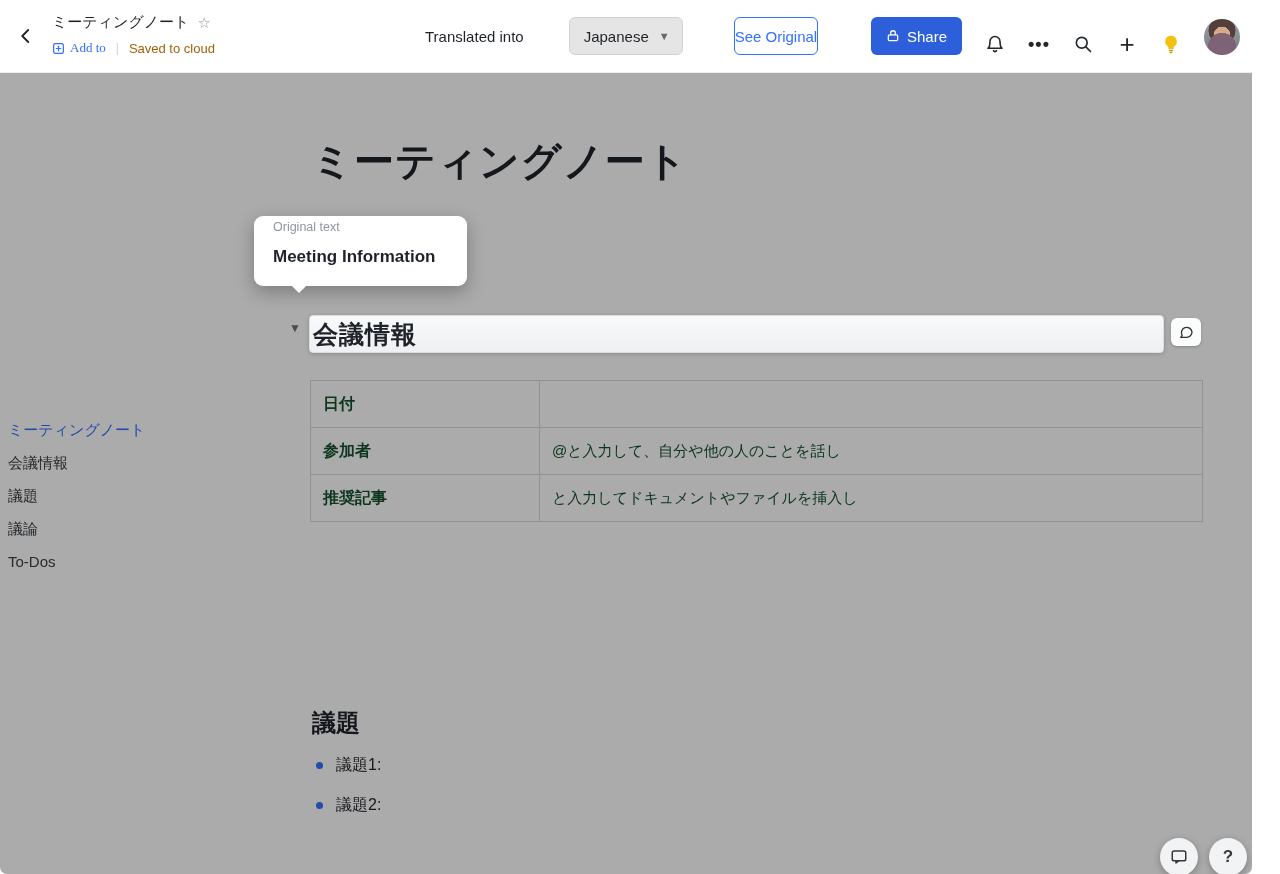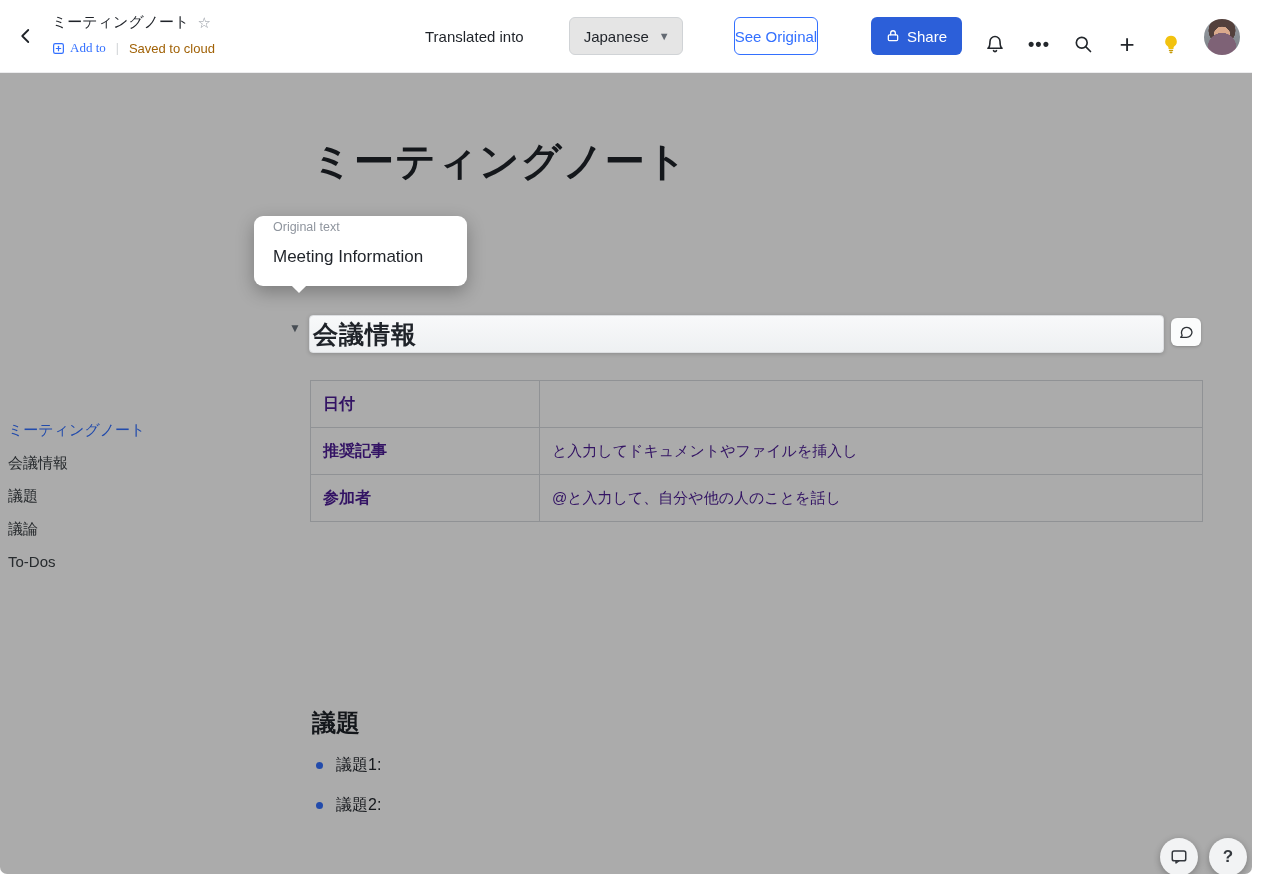--- a/index.html
+++ b/index.html
@@ -66,38 +66,38 @@
 
   .doc-title-main { position:absolute; left:312px; top:61px;
     font-size:40px; font-weight:700; color:#1f2329; letter-spacing:1px; }
 
   .toc { position:absolute; left:8px; top:340px; font-size:15px; line-height:33px; }
   .toc-item { color:#3b4045; cursor:pointer; white-space:nowrap; }
   .toc-item.active { color:#3370ff; }
 
   .info-table { position:absolute; left:310px; top:307px; width:893px; border-collapse:collapse; }
   .info-table td { border:1px solid #d7dade; height:47px; padding:0 12px;
-    font-size:15px; color:#4c1d95; vertical-align:middle; }
+    font-size:15px; color:#14532d; vertical-align:middle; }
   .info-table td.cell-label { width:229px; font-weight:700; font-size:16px; }
 
   .agenda-heading { position:absolute; left:312px; top:634px;
     font-size:24px; font-weight:700; color:#1f2329; }
   .agenda-list { position:absolute; left:312px; top:672px; list-style:none; }
   .agenda-item { display:flex; align-items:center; height:40px; font-size:16px; color:#1f2329; }
   .bullet-dot { width:7px; height:7px; border-radius:50%; background:#3370ff; margin:0 13px 0 4px; flex:none; }
 
   
   .tooltip-card {
     position:absolute; left:254px; top:143px; width:213px;
     background:#ffffff; border-radius:9px; z-index:20;
     box-shadow:0 6px 18px rgba(0,0,0,0.28);
     padding:4px 19px 19px;
   }
   .tooltip-label { font-size:12.5px; color:#8f959e; }
-  .tooltip-text { font-size:17px; color:#1f2329; margin-top:13px; white-space:nowrap; }
+  .tooltip-text { font-size:17px; color:#1f2329; margin-top:13px; white-space:nowrap;font-weight:bold; }
   .tooltip-arrow { position:absolute; left:40px; bottom:-5px; width:10px; height:10px;
     background:#ffffff; transform:rotate(45deg); }
 
   .collapse-caret { position:absolute; left:289px; top:249px; z-index:20;
     font-size:12px; color:#474d54; cursor:pointer; line-height:1; }
   .heading-highlight {
     position:absolute; left:309px; top:242px; width:855px; height:38px; z-index:20;
     background:linear-gradient(#f8f9fa,#eef0f2); border:1px solid #dcdee1; border-radius:4px;
     display:flex; align-items:center; padding-left:3px;
     box-shadow:0 1px 4px rgba(0,0,0,0.18);
@@ -207,26 +207,26 @@
       <div class="toc-item">To-Dos</div>
     </nav>
 
     <table class="info-table">
       <tbody>
         <tr>
           <td class="cell-label">日付</td>
           <td></td>
         </tr>
         <tr>
+          <td class="cell-label">参加者</td>
+          <td>@と入力して、自分や他の人のことを話し</td>
+        </tr>
+        <tr>
           <td class="cell-label">推奨記事</td>
           <td>と入力してドキュメントやファイルを挿入し</td>
-        </tr>
-        <tr>
-          <td class="cell-label">参加者</td>
-          <td>@と入力して、自分や他の人のことを話し</td>
         </tr>
       </tbody>
     </table>
 
     <h2 class="agenda-heading">議題</h2>
     <ul class="agenda-list">
       <li class="agenda-item">
         <span class="bullet-dot"></span>
         <span>議題1:</span>
       </li>

